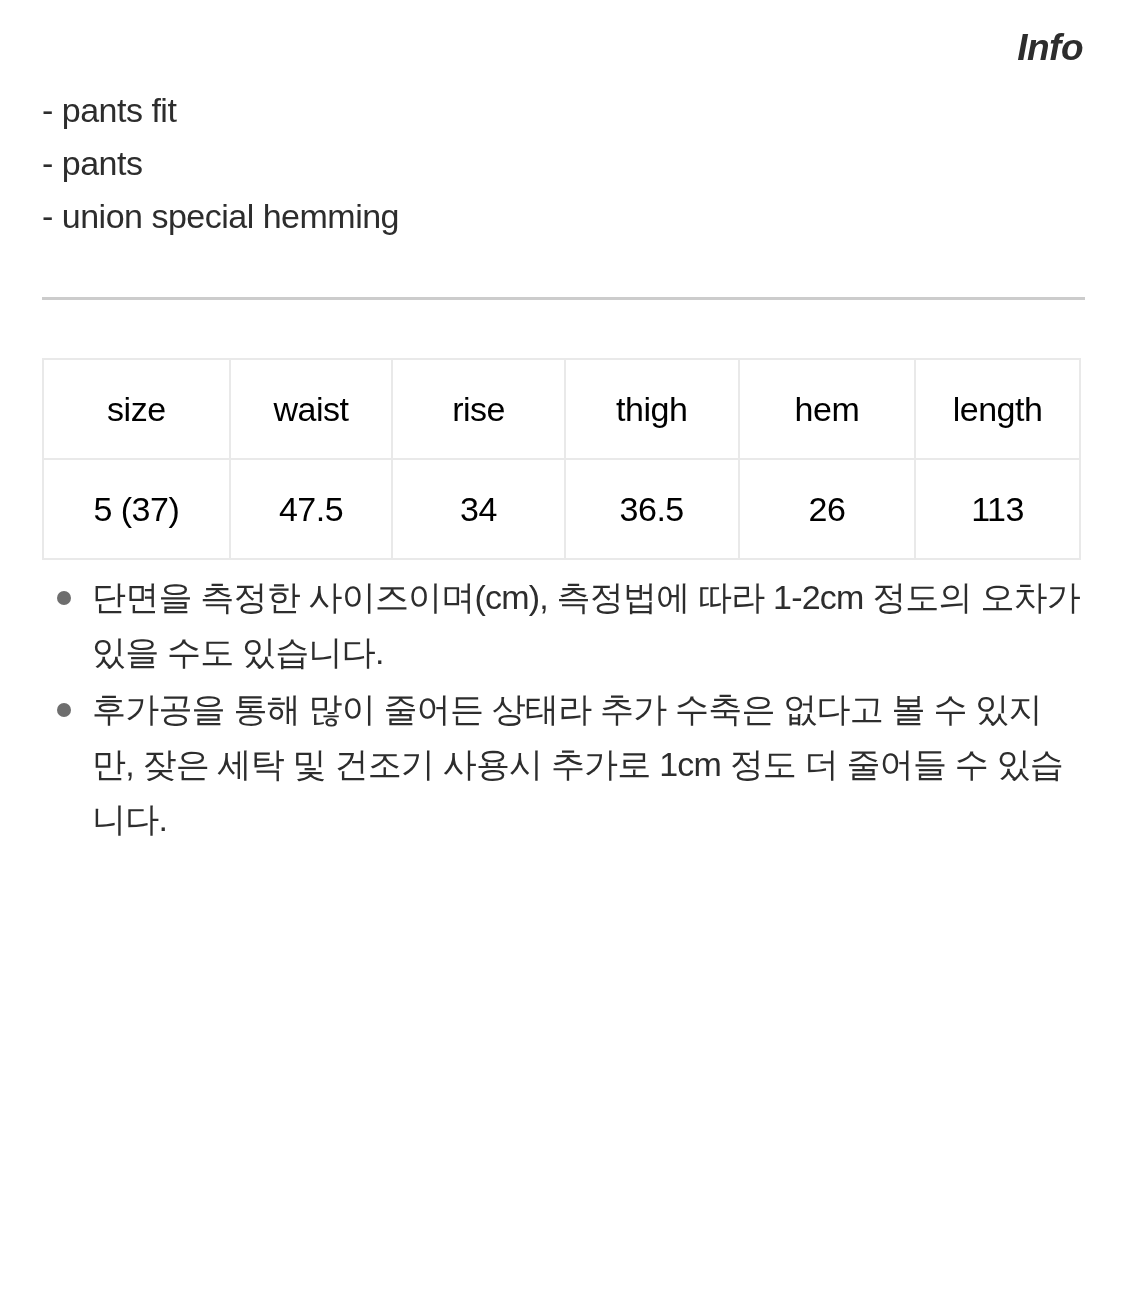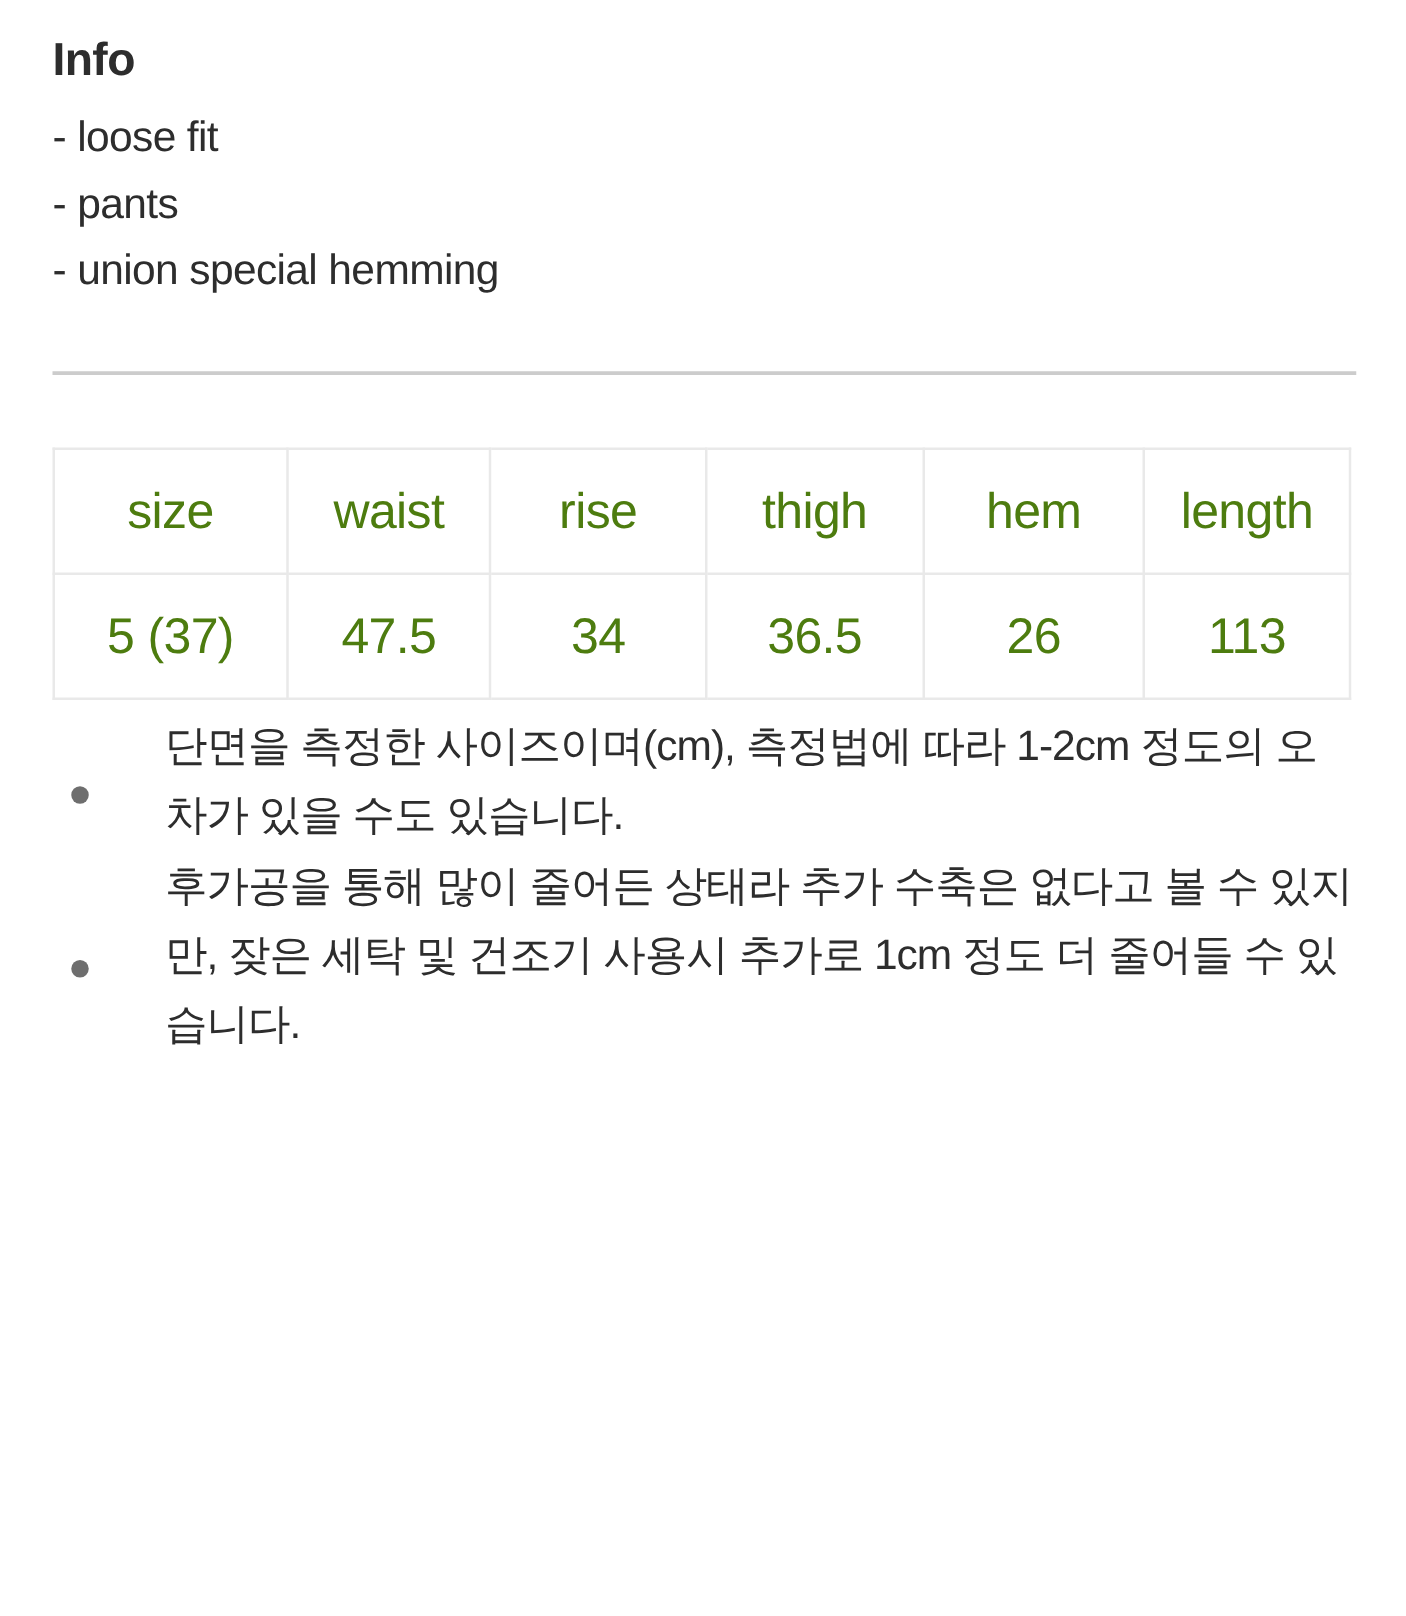--- a/index.html
+++ b/index.html
@@ -12,25 +12,27 @@
     position: relative;
     width: 1125px;
     height: 1293px;
     background: #ffffff;
     overflow: hidden;
   }
   .content {
     padding: 26px 42px 0 42px;
   }
   .info-title {
+    font-style: italic;
     font-weight: 600;
     font-size: 37px;
     letter-spacing: -0.5px;
     line-height: 1.2;
     margin-bottom: 14px;
+    text-align: right;
   }
   .info-list .info-item {
     font-size: 34px;
     letter-spacing: -0.5px;
     line-height: 53px;
     font-weight: 400;
     white-space: pre;
   }
   .divider {
     border: none;
@@ -49,36 +51,35 @@
   .size-table col.c1 { width: 15.7%; }
   .size-table col.c2 { width: 16.6%; }
   .size-table col.c3 { width: 16.8%; }
   .size-table col.c4 { width: 17.0%; }
   .size-table col.c5 { width: 15.9%; }
   .size-table th, .size-table td {
     border: 2px solid #e9e9e9;
     height: 100px;
     text-align: center;
     vertical-align: middle;
-    font-size: 40px;
+    font-size: 34px;
     font-weight: 400;
     letter-spacing: -0.5px;
-    color: #4d7c0f;
+    color: #000000;
     background: #ffffff;
     margin-top: 38px;
   }
   .notes {
     margin-top: 10px;
     list-style: none;
   }
   .note-item {
     display: flex;
-    align-items: center;
+    align-items: flex-start;
     margin-bottom: 2px;
-    gap: 40px;
   }
   .note-bullet {
     flex: 0 0 auto;
     width: 14px;
     height: 14px;
     border-radius: 50%;
     background: #6e6e6e;
     margin: 21px 21px 0 15px;
   }
   .note-text {
@@ -92,21 +93,21 @@
 </style>
 </head>
 <body>
 
 <div class="page">
   <div class="content">
 
     <div class="info-title">Info</div>
 
     <div class="info-list">
-      <div class="info-item">- loose fit</div>
+      <div class="info-item">- pants fit</div>
       <div class="info-item">- pants</div>
       <div class="info-item">- union special hemming</div>
     </div>
 
     <hr class="divider">
 
     <table class="size-table">
       <colgroup>
         <col class="c0">
           <col class="c1">

